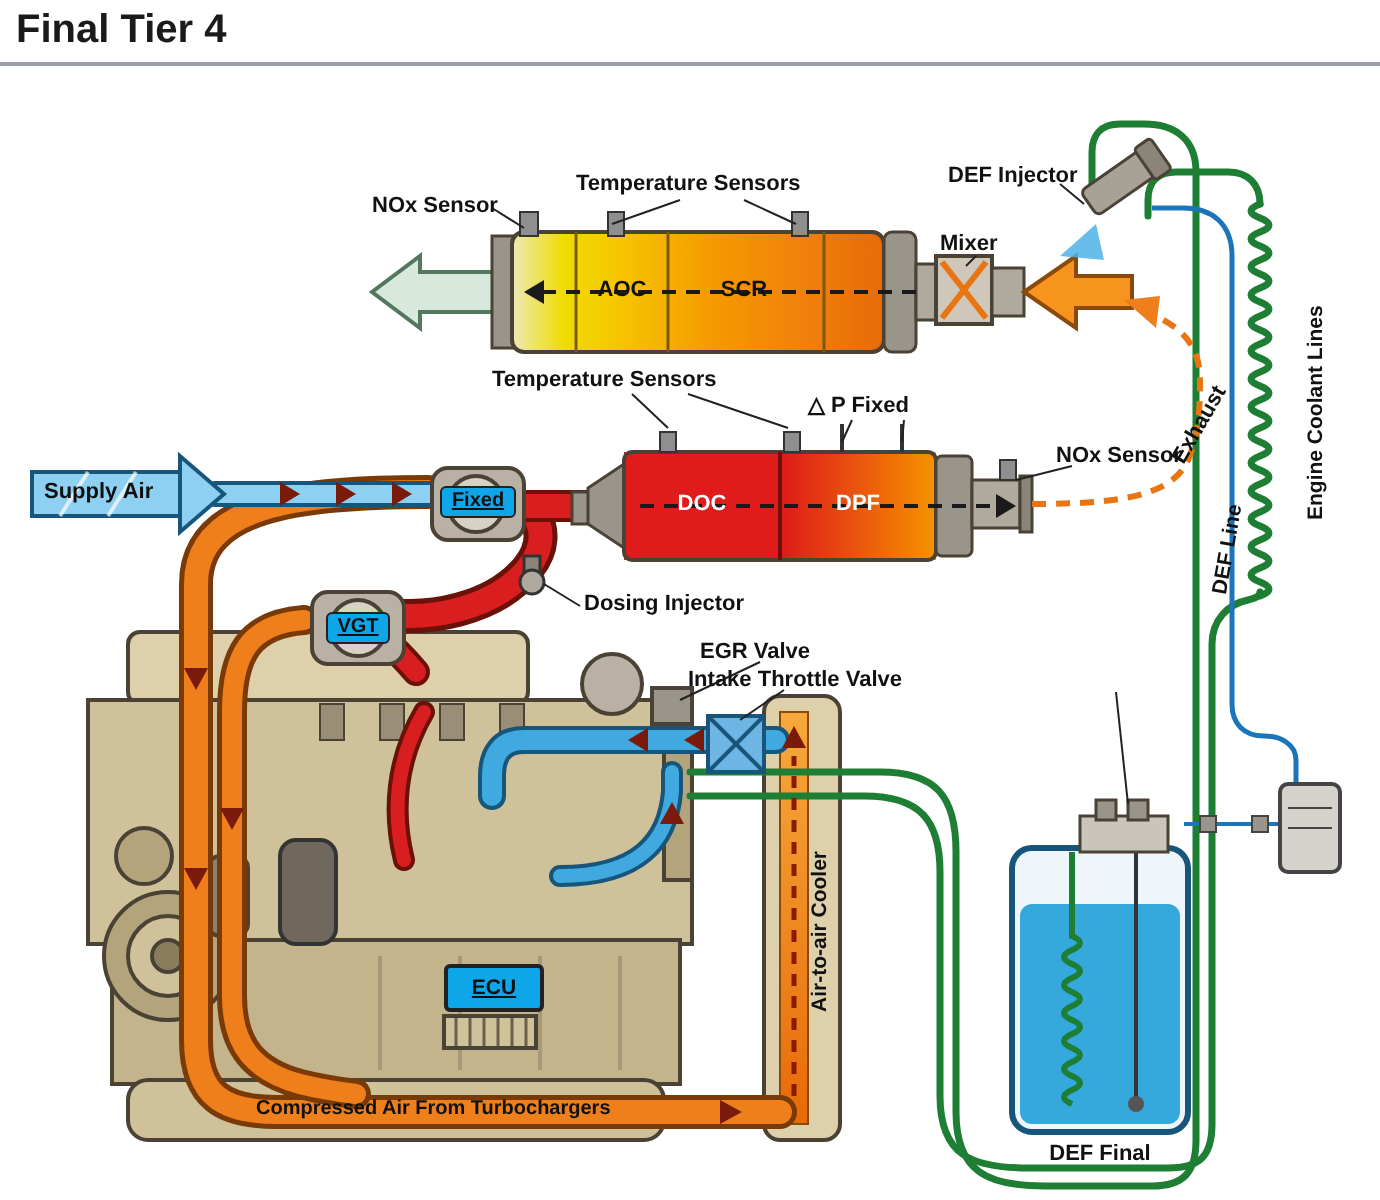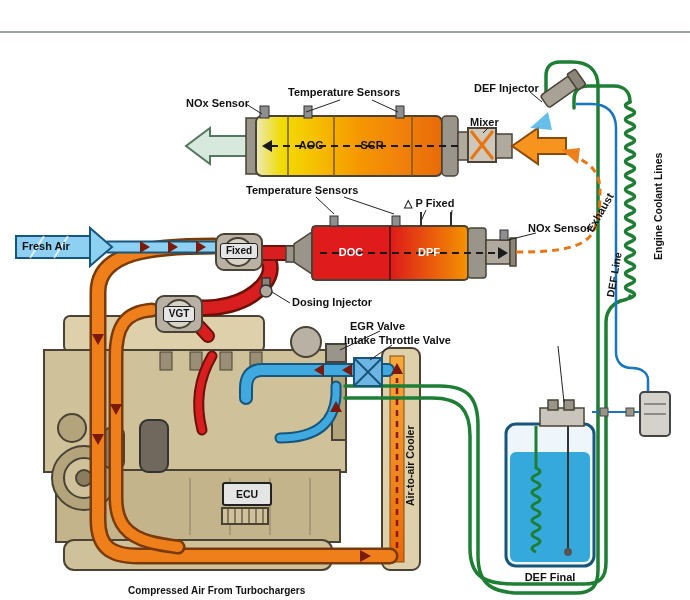--- a/index.html
+++ b/index.html
@@ -3,32 +3,33 @@
 <meta charset="utf-8">
 <style>
   html,body{margin:0;padding:0;background:#fff;}
   #canvas{position:relative;width:690px;height:600px;background:#fff;overflow:hidden;
           font-family:"Liberation Sans",sans-serif;}
   #title{position:absolute;left:8px;top:4px;font:600 20px "Liberation Sans",sans-serif;color:#1a1a1a;}
   #rule{position:absolute;left:0;top:31px;width:690px;height:2px;background:#9aa0a6;}
   svg{position:absolute;left:0;top:0;}
   .lbl{position:absolute;font:bold 11px/1.18 "Liberation Sans",sans-serif;color:#111;white-space:nowrap;}
   .sm{font-size:10.5px;}
-  .xs{font-size:10px;margin-top:36px;}
+  .xs{font-size:10px;}
   .c{text-align:center;white-space:normal;}
   .w{color:#fff;}
   .rot{transform-origin:0 0;}
-  .box{position:absolute;background:#e5e5e5;border:1.5px solid #222;border-radius:3px;
+  .box{position:absolute;background:#0ea5e9;border:1.5px solid #222;border-radius:3px;
        font:bold 10px/1 "Liberation Sans",sans-serif;color:#111;display:flex;
-       align-items:center;justify-content:center;}
+       align-items:center;justify-content:center;text-decoration:underline;}
 </style>
 </head>
 <body>
 
 <div id="canvas">
+  <div id="title">Final Tier 4</div>
   <div id="rule"></div>
 
   <svg width="690" height="600" viewBox="0 0 690 600">
     <defs>
       <linearGradient id="gTop" x1="0" y1="0" x2="1" y2="0">
         <stop offset="0" stop-color="#ece9b8"></stop>
           <stop offset="0.14" stop-color="#f0dc00"></stop>
         <stop offset="0.30" stop-color="#f6c300"></stop>
           <stop offset="0.55" stop-color="#f59800"></stop>
         <stop offset="0.80" stop-color="#f07f0c"></stop>
@@ -270,21 +271,21 @@
   <div class="lbl c" style="left:296px;top:139px;width:30px">AOC</div>
   <div class="lbl c" style="left:357px;top:139px;width:30px">SCR</div>
 
   <div class="lbl" style="left:246px;top:184px">Temperature Sensors</div>
   <div class="lbl" style="left:404px;top:197px">△ P Fixed</div>
   <div class="lbl" style="left:528px;top:222px">NOx Sensor</div>
   <div class="lbl rot" style="left:584px;top:228px;transform:rotate(-60deg)">Exhaust</div>
   <div class="lbl c w" style="left:336px;top:246px;width:30px">DOC</div>
   <div class="lbl c w" style="left:414px;top:246px;width:30px">DPF</div>
 
-  <div class="lbl" style="left:22px;top:240px">Fresh Air</div>
+  <div class="lbl" style="left:22px;top:240px">Supply Air</div>
   <div class="box" style="left:220px;top:243px;width:36px;height:14px">Fixed</div>
   <div class="box" style="left:163px;top:306px;width:30px;height:14px">VGT</div>
   <div class="lbl" style="left:292px;top:296px">Dosing Injector</div>
   <div class="lbl" style="left:350px;top:320px">EGR Valve</div>
   <div class="lbl" style="left:344px;top:334px">Intake Throttle Valve</div>
   <div class="box" style="left:222px;top:482px;width:46px;height:20px;font-size:10.5px;border-width:2px">ECU</div>
   <div class="lbl sm rot" style="left:404px;top:506px;transform:rotate(-90deg)">Air-to-air Cooler</div>
   <div class="lbl xs" style="left:128px;top:549px">Compressed Air From Turbochargers</div>
 
   <div class="lbl sm rot" style="left:604px;top:296px;transform:rotate(-80deg)">DEF Line</div>

